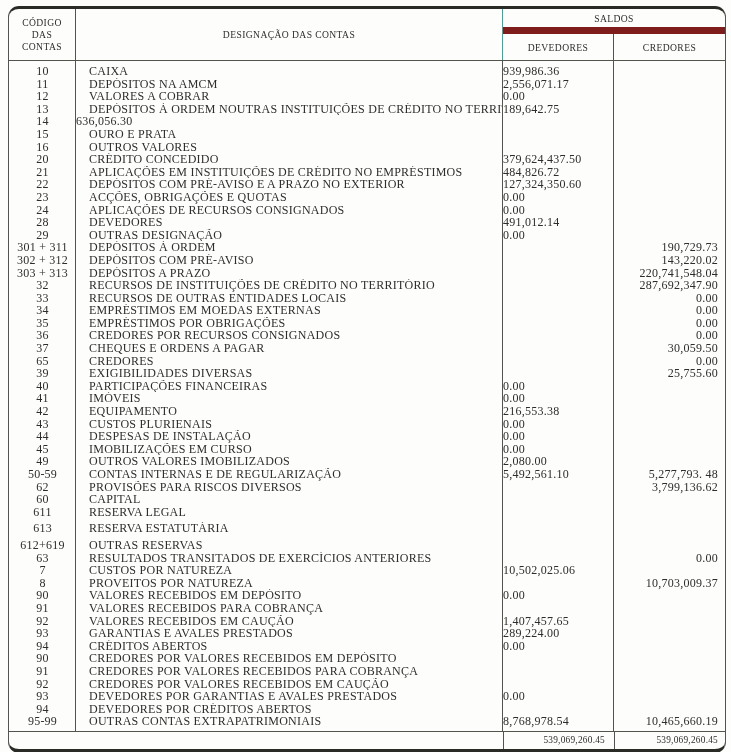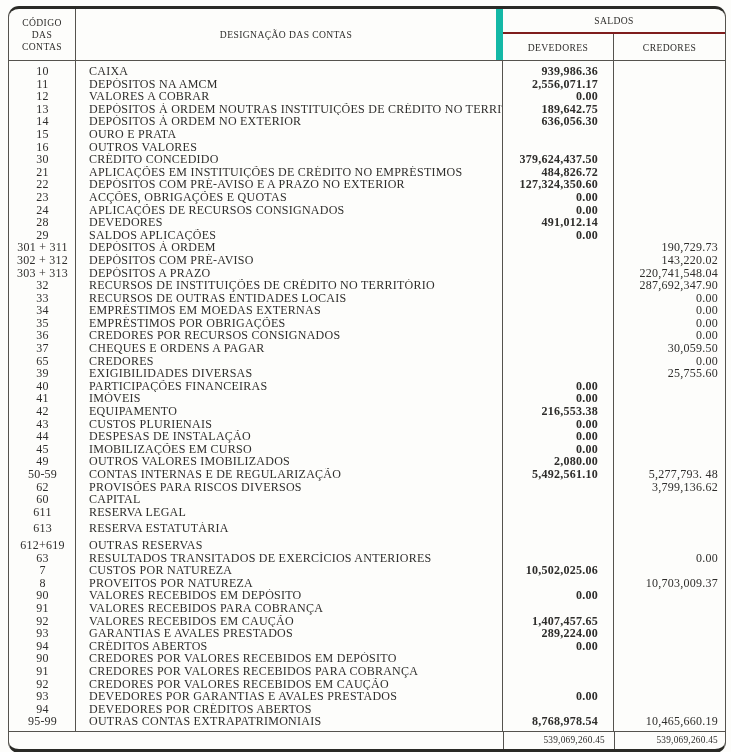--- a/index.html
+++ b/index.html
@@ -31,26 +31,26 @@
     font-size:9.6px; letter-spacing:0.4px;
   }
   .h-code {
     grid-column:1; grid-row:1/3;
     border-right:1px solid #55534e;
     display:flex; align-items:center; justify-content:center;
     text-align:center; white-space:pre-line; line-height:12px;
   }
   .h-desig {
     grid-column:2; grid-row:1/3;
-    border-right:7px solid #14b8a6;
+    border-right:1px solid #14b8a6;
     display:flex; align-items:center; justify-content:center;text-align:center;
   }
   .h-saldos {
     grid-column:3/5; grid-row:1;
-    border-bottom:2px solid #7f1d1d;
+    border-bottom:7px solid #7f1d1d;
     display:flex; align-items:center; justify-content:center;
   }
   .h-dev {
     grid-column:3; grid-row:2;
     border-right:1px solid #55534e;
     display:flex; align-items:center; justify-content:center;
   }
   .h-cred {
     grid-column:4; grid-row:2;
     display:flex; align-items:center; justify-content:center;
@@ -69,21 +69,21 @@
   .vline.v3 { left:604px; }
   .row {
     display:flex;
     height:12.6px; line-height:12.6px;
     font-size:12px; letter-spacing:0.25px;
     white-space:nowrap;
   }
   .row.gap { margin-top:4px; }
   .c-code  { width:67px;  text-align:center; }
   .c-desig { width:427px; padding-left:13px; box-sizing:border-box; overflow:hidden; }
-  .c-dev   { width:111px; text-align:right; padding-right:16px; box-sizing:border-box;font-weight:bold; }
+  .c-dev   { width:111px; padding-right:16px; box-sizing:border-box; }
   .c-cred  { width:111px; text-align:right; padding-right:7px; box-sizing:border-box; }
   
   .tfoot {
     display:flex;
     height:17px; line-height:17px;
     border-top:1px solid #55534e;
     font-size:9.6px; letter-spacing:0.4px;
   }
   .f-label { flex:1; text-align:center;margin-top:36px; }
   .f-dev {
@@ -143,41 +143,40 @@
 
   <div class="row">
     <div class="c-code">13</div>
     <div class="c-desig">DEPÓSITOS  À ORDEM NOUTRAS INSTITUIÇÕES DE CRÉDITO NO TERRITÓRIO</div>
     <div class="c-dev">189,642.75</div>
     <div class="c-cred"></div>
   </div>
 
   <div class="row">
     <div class="c-code">14</div>
-    <div class="c-desig">DEPÓSITOS  À ORDEM NO EXTERIOR</div>
     <div class="c-dev">636,056.30</div>
     <div class="c-cred"></div>
   </div>
 
   <div class="row">
     <div class="c-code">15</div>
     <div class="c-desig">OURO E PRATA</div>
     <div class="c-dev"></div>
     <div class="c-cred"></div>
   </div>
 
   <div class="row">
     <div class="c-code">16</div>
     <div class="c-desig">OUTROS VALORES</div>
     <div class="c-dev"></div>
     <div class="c-cred"></div>
   </div>
 
   <div class="row">
-    <div class="c-code">30</div>
+    <div class="c-code">20</div>
     <div class="c-desig">CRÉDITO CONCEDIDO</div>
     <div class="c-dev">379,624,437.50</div>
     <div class="c-cred"></div>
   </div>
 
   <div class="row">
     <div class="c-code">21</div>
     <div class="c-desig">APLICAÇÕES EM INSTITUIÇÕES DE CRÉDITO NO EMPRÉSTIMOS</div>
     <div class="c-dev">484,826.72</div>
     <div class="c-cred"></div>
@@ -206,21 +205,21 @@
 
   <div class="row">
     <div class="c-code">28</div>
     <div class="c-desig">DEVEDORES</div>
     <div class="c-dev">491,012.14</div>
     <div class="c-cred"></div>
   </div>
 
   <div class="row">
     <div class="c-code">29</div>
-    <div class="c-desig">SALDOS APLICAÇÕES</div>
+    <div class="c-desig">OUTRAS DESIGNAÇÃO</div>
     <div class="c-dev">0.00</div>
     <div class="c-cred"></div>
   </div>
 
   <div class="row">
     <div class="c-code">301 + 311</div>
     <div class="c-desig">DEPÓSITOS  À ORDEM</div>
     <div class="c-dev"></div>
     <div class="c-cred">190,729.73</div>
   </div>

